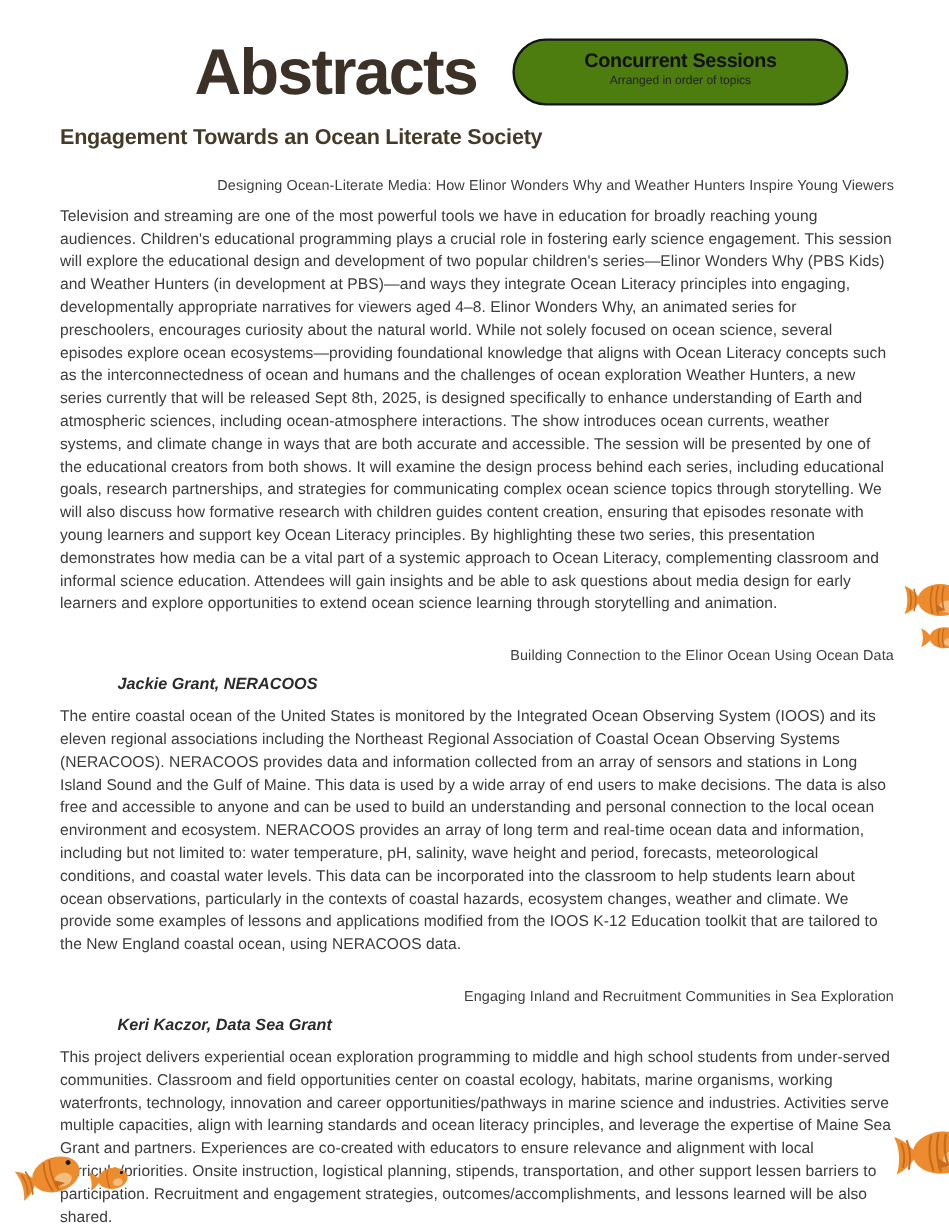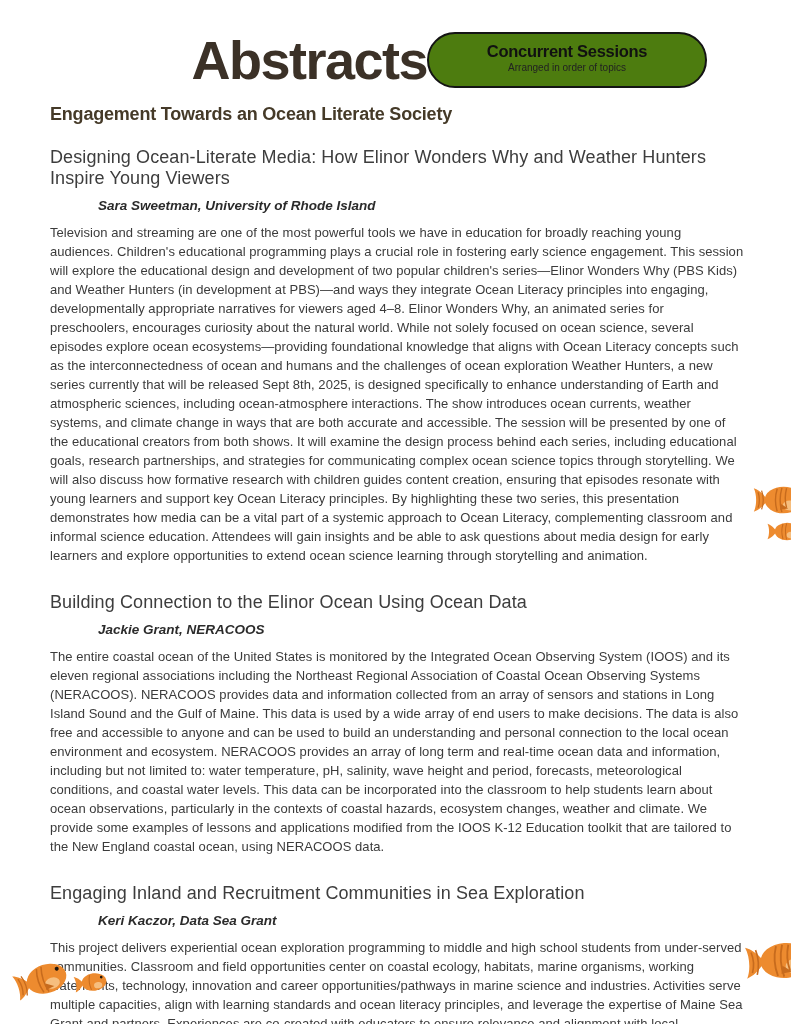--- a/index.html
+++ b/index.html
@@ -9,21 +9,21 @@
     position: relative;
     width: 791px;
     height: 1024px;
     background: #ffffff;
     overflow: hidden;
     padding: 30px 46px 0 50px;
   }
   .header {
     display: flex;
     align-items: center;
-    justify-content: flex-end;
+    justify-content: space-between;
     padding-left: 112px;
     padding-right: 38px;
     margin-bottom: 14px;
     height: 60px;
   }
   .main-title {
     font-size: 54px;
     font-weight: 900;
     letter-spacing: -1.5px;
     color: #3b3127;
@@ -51,25 +51,26 @@
     line-height: 1.25;
   }
   .section-heading {
     font-size: 18px;
     font-weight: 800;
     color: #453a28;
     letter-spacing: -0.2px;
     margin-bottom: 22px;
   }
   .abstract-title {
-    font-size: 18px;
+    font-size: 12px;
     font-weight: 400;
     color: #3d3d3d;
     margin-bottom: 9px;
     letter-spacing: 0.1px;
+    text-align: right;
   }
   .abstract-author {
     font-size: 13.5px;
     font-weight: 700;
     font-style: italic;
     color: #2b2b2b;
     margin: 0 0 10px 48px;
   }
   .abstract-body {
     font-size: 13px;
@@ -98,21 +99,20 @@
     <div class="badge">
       <div class="badge-line1">Concurrent Sessions</div>
       <div class="badge-line2">Arranged in order of topics</div>
     </div>
   </div>
 
   <h2 class="section-heading">Engagement Towards an Ocean Literate Society</h2>
 
   <div class="abstract">
     <div class="abstract-title">Designing Ocean-Literate Media: How Elinor Wonders Why and Weather Hunters Inspire Young Viewers</div>
-    <div class="abstract-author">Sara Sweetman, University of Rhode Island</div>
     <div class="abstract-body">Television and streaming are one of the most powerful tools we have in education for broadly reaching young audiences. Children's educational programming plays a crucial role in fostering early science engagement. This session will explore the educational design and development of two popular children's series—Elinor Wonders Why (PBS Kids) and Weather Hunters (in development at PBS)—and ways they integrate Ocean Literacy principles into engaging, developmentally appropriate narratives for viewers aged 4–8.  Elinor Wonders Why, an animated series for preschoolers, encourages curiosity about the natural world. While not solely focused on ocean science, several episodes explore ocean ecosystems—providing foundational knowledge that aligns with Ocean Literacy concepts such as the interconnectedness of ocean and humans and the challenges of ocean exploration  Weather Hunters, a new series currently that will be released Sept 8th, 2025, is designed specifically to enhance understanding of Earth and atmospheric sciences, including ocean-atmosphere interactions. The show introduces ocean currents, weather systems, and climate change in ways that are both accurate and accessible.   The session will be presented by one of the educational creators from both shows.  It will examine the design process behind each series, including educational goals, research partnerships, and strategies for communicating complex ocean science topics through storytelling. We will also discuss how formative research with children guides content creation, ensuring that episodes resonate with young learners and support key Ocean Literacy principles.  By highlighting these two series, this presentation demonstrates how media can be a vital part of a systemic approach to Ocean Literacy, complementing classroom and informal science education. Attendees will gain insights and be able to ask questions about media design for early learners and explore opportunities to extend ocean science learning through storytelling and animation.</div>
   </div>
 
   <div class="abstract">
     <div class="abstract-title">Building Connection to the Elinor Ocean Using Ocean Data</div>
     <div class="abstract-author">Jackie Grant, NERACOOS</div>
     <div class="abstract-body">The entire coastal ocean of the United States is monitored by the Integrated Ocean Observing System (IOOS) and its eleven regional associations including the Northeast Regional Association of Coastal Ocean Observing Systems (NERACOOS). NERACOOS provides data and information collected from an array of sensors and stations in Long Island Sound and the Gulf of Maine. This data is used by a wide array of end users to make decisions. The data is also free and accessible to anyone and can be used to build an understanding and personal connection to the local ocean environment and ecosystem. NERACOOS provides an array of long term and real-time ocean data and information, including but not limited to: water temperature, pH, salinity, wave height and period, forecasts, meteorological conditions, and coastal water levels. This data can be incorporated into the classroom to help students learn about ocean observations, particularly in the contexts of coastal hazards, ecosystem changes, weather and climate. We provide some examples of lessons and applications modified from the IOOS K-12 Education toolkit that are tailored to the New England coastal ocean, using NERACOOS data.</div>
   </div>
 
   <div class="abstract">

